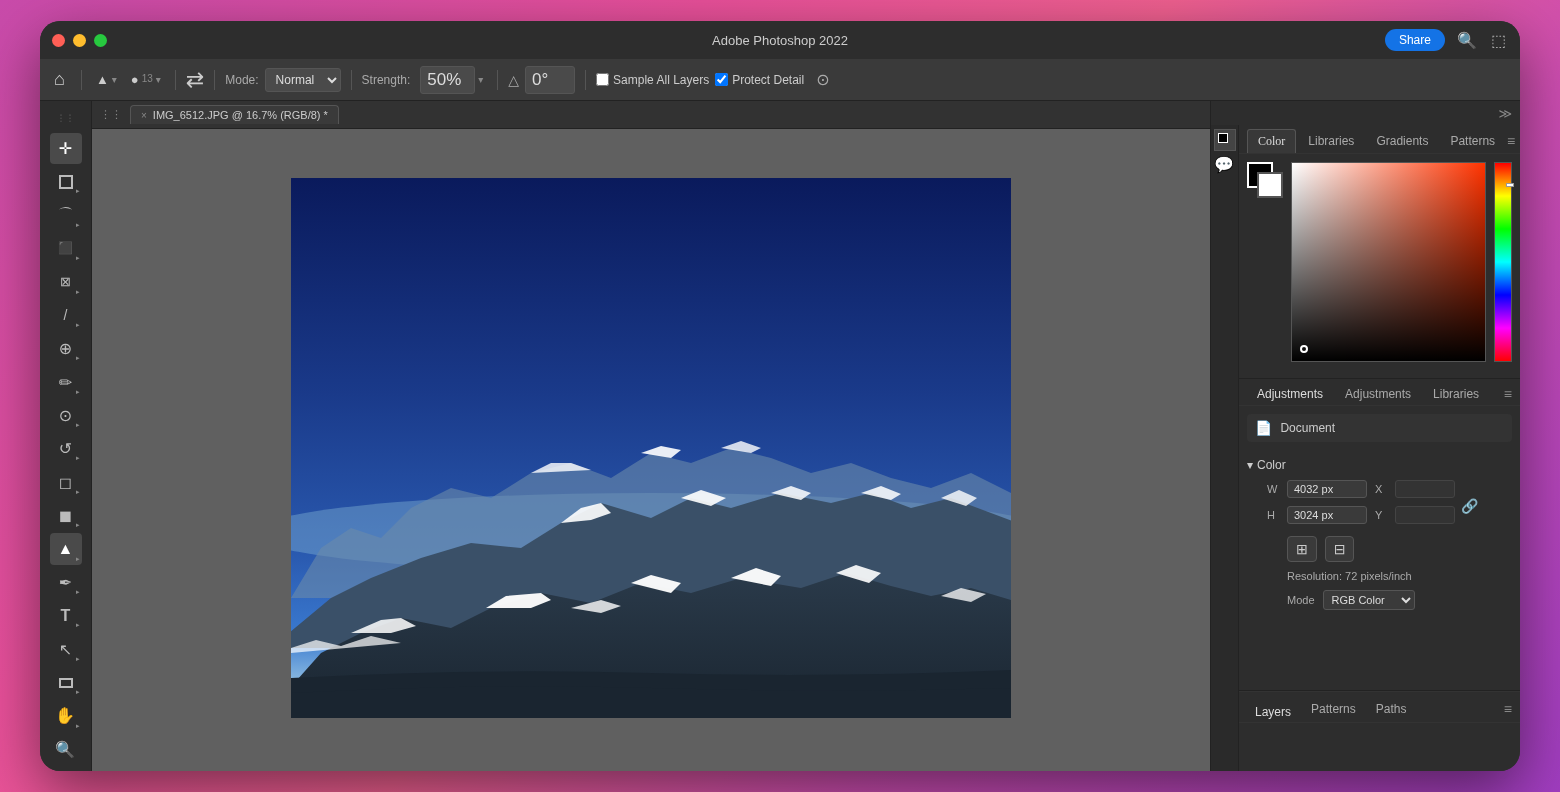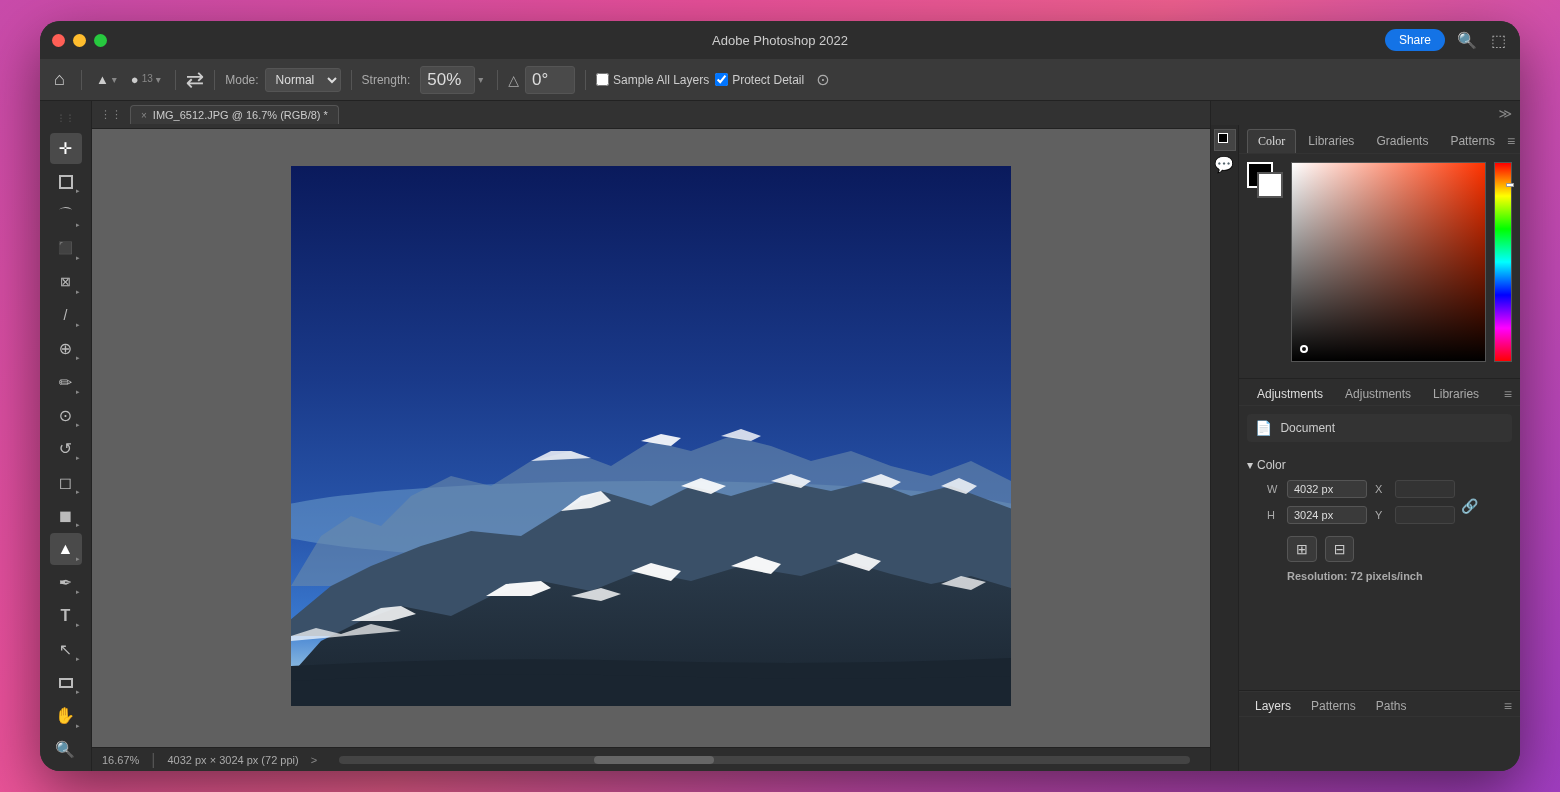--- a/index.html
+++ b/index.html
@@ -493,21 +493,20 @@
       color: #ccc;
       font-size: 14px;
       padding: 4px 8px;
       border-radius: 4px;
       cursor: pointer;
     }
     .resolution-row {
       padding: 4px 0 4px 20px;
       font-size: 11px;
       color: #aaa;
-      font-weight: bold;
     }
     .mode-row {
       display: flex;
       align-items: center;
       gap: 8px;
       padding: 4px 0 4px 20px;
     }
     .mode-label {
       font-size: 11px;
       color: #aaa;
@@ -536,20 +535,21 @@
       border-bottom: 1px solid #333;
     }
     .layers-tab {
       padding: 3px 8px;
       font-size: 12px;
       color: #aaa;
       cursor: pointer;
     }
     .layers-tab.active {
       color: #ddd;
+      margin-top: 6px;
     }
     .layers-menu {
       margin-left: auto;
       color: #888;
       font-size: 14px;
       cursor: pointer;
     }
     .mini-icon {
       width: 22px;
       height: 22px;
@@ -773,29 +773,20 @@
             <rect x="0" y="500" width="720" height="40" fill="#1a2530"></rect>
             <path d="M0,500 Q180,490 360,495 Q540,500 720,492 L720,510 Q540,515 360,510 Q180,505 0,515Z" fill="#1a2530"></path>
 
             <path d="M0,470 L25,462 L50,468 L80,458 L110,465 L0,475Z" fill="white" opacity="0.7"></path>
             <path d="M280,430 L310,422 L330,428 L310,435 L280,430Z" fill="white" opacity="0.8"></path>
             <path d="M650,418 L670,410 L695,416 L680,424 L650,418Z" fill="white" opacity="0.75"></path>
           </svg>
         </div>
       </div>
 
-      <div class="status-bar">
-        <span class="status-zoom">16.67%</span>
-        <span style="color:#555">|</span>
-        <span class="status-info">4032 px × 3024 px (72 ppi)</span>
-        <span class="status-arrow">&gt;</span>
-        <div class="status-scrollbar">
-          <div class="status-scrollbar-thumb"></div>
-        </div>
-      </div>
     </div>
 
     <div class="right-panel">
       <div class="right-panel-top">
         <span style="color:#888;font-size:13px">≫</span>
       </div>
 
       <div style="display:flex;flex-direction:row;flex:1;overflow:hidden">
         <div style="width:28px;background:#2a2a2a;border-right:1px solid #222;display:flex;flex-direction:column;align-items:center;padding:4px 0;gap:4px">
           <div style="width:22px;height:22px;background:#444;border:1px solid #555;display:flex;align-items:center;justify-content:center">
@@ -876,20 +867,28 @@
 
                   <div class="canvas-actions">
                     <button class="canvas-action-btn">⊞</button>
                     <button class="canvas-action-btn">⊟</button>
                   </div>
 
                   <div class="resolution-row">
                     <span>Resolution: 72 pixels/inch</span>
                   </div>
 
+                  <div class="mode-row">
+                    <span class="mode-label">Mode</span>
+                    <select class="mode-select">
+                      <option>RGB Color</option>
+                      <option>CMYK Color</option>
+                      <option>Grayscale</option>
+                    </select>
+                  </div>
                 </div>
               </div>
             </div>
           </div>
 
           <div class="layers-panel">
             <div class="layers-tabs">
               <div class="layers-tab active">Layers</div>
               <div class="layers-tab">Patterns</div>
               <div class="layers-tab">Paths</div>

